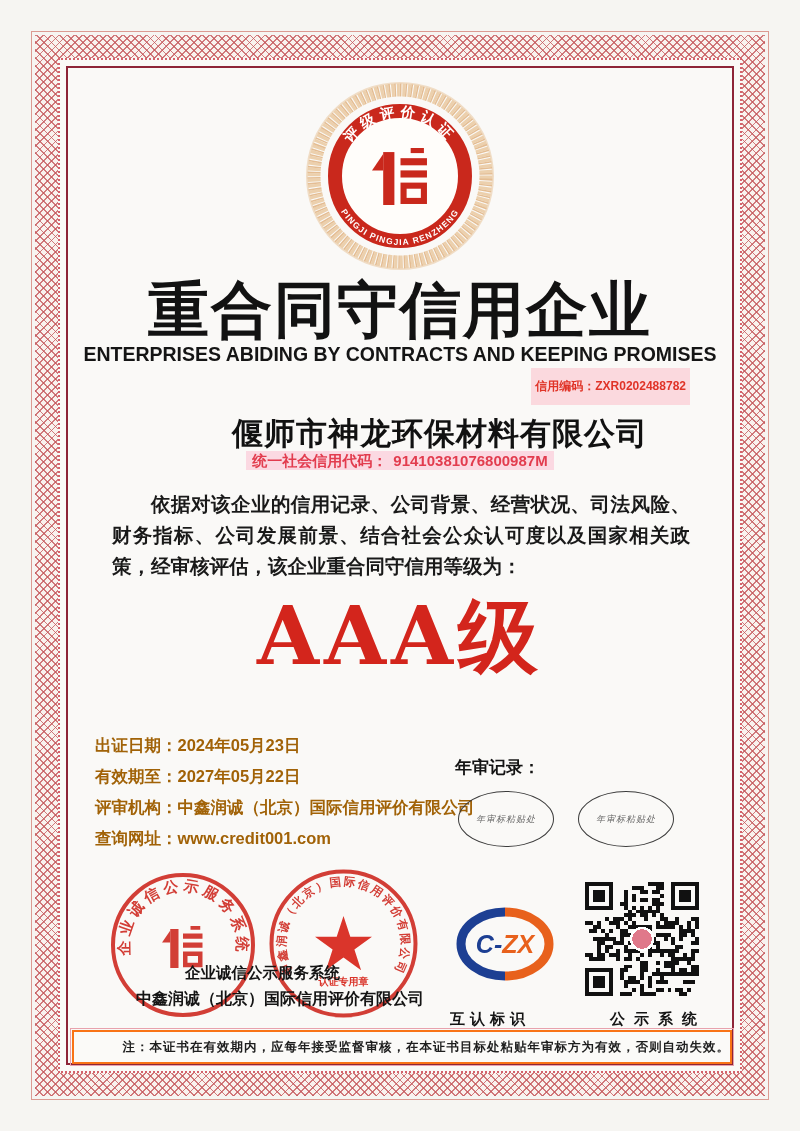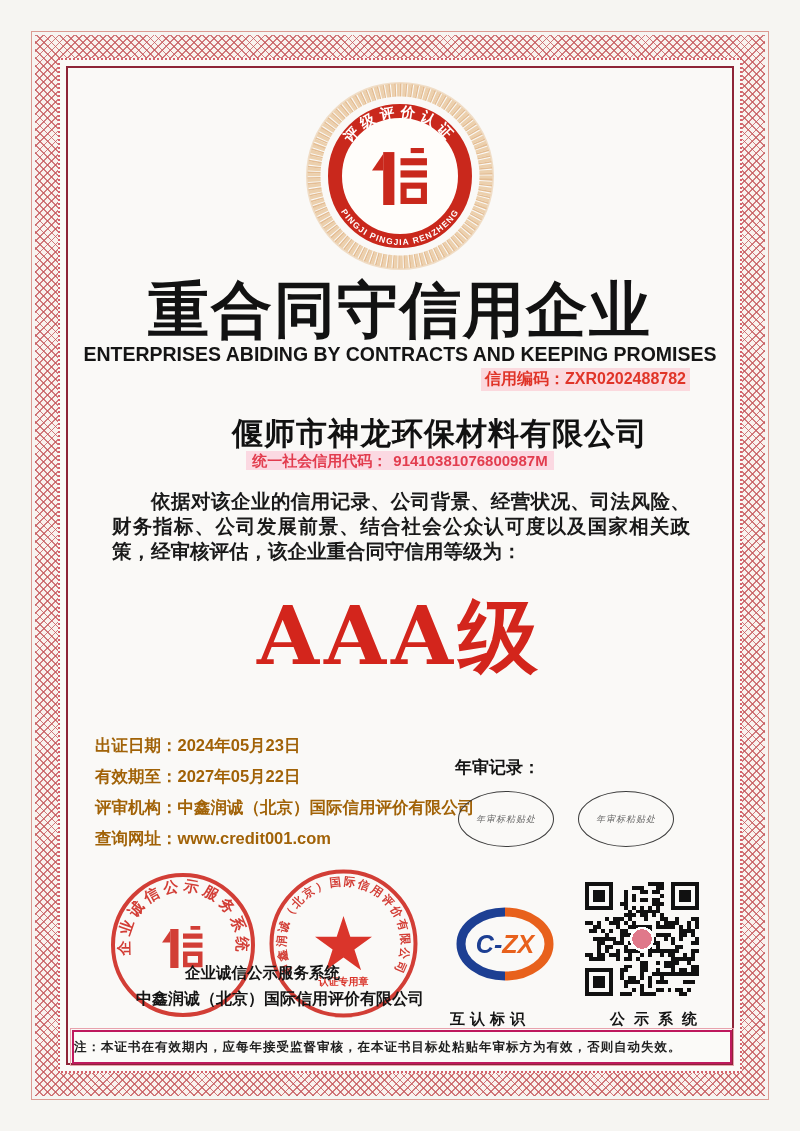--- a/index.html
+++ b/index.html
@@ -14,29 +14,29 @@
       #f9f2ee;}
   .b-mask{position:absolute;inset:58px;background:#faf9f7;border:2px dotted #d4626b;pointer-events:none;}
   .b-frame{position:absolute;inset:66px;border:2px solid #8e2438;pointer-events:none;}
   
   .top-seal{position:absolute;left:300px;top:76px;width:200px;height:200px;}
   
   .title{position:absolute;top:270px;left:0;width:100%;text-align:center;
          font-size:61px;font-weight:900;letter-spacing:2px;color:#121212;}
   .subtitle{position:absolute;top:343px;left:0;width:100%;text-align:center;
             font-size:19.5px;font-weight:700;color:#151515;}
-  .credit-line{position:absolute;top:368px;right:110px;font-size:16px;font-weight:700;
-               color:#e03428;background:#fbd9de;padding:1px 4px;}
+  .credit-line{position:absolute;top:368px;right:110px;font-size:12px;font-weight:700;
+               color:#e03428;background:#fbd9de;padding:10px 4px;}
   .company{position:absolute;top:413px;left:0;width:100%;text-align:center;
            font-size:31px;font-weight:900;letter-spacing:1px;color:#111;margin-left:40px;}
   .uscc{position:absolute;top:452px;left:0;width:100%;text-align:center;font-size:15px;
         font-weight:700;color:#e23c4e;}
   .uscc span{background:#fbd9e2;padding:1px 3px;margin-top:48px;}
   .paragraph{position:absolute;top:489px;left:112px;width:578px;font-size:19.5px;
-             font-weight:700;line-height:25px;text-align:justify;text-indent:2em;color:#191919;}
+             font-weight:700;line-height:31px;text-align:justify;text-indent:2em;color:#191919;}
   .grade{position:absolute;top:584px;left:0;width:100%;text-align:center;
          font-family:"DejaVu Serif","Liberation Serif",serif;font-size:80px;font-weight:700;
          letter-spacing:5px;color:#d3251c;}
   
   .details{position:absolute;left:95px;top:733px;font-size:16.5px;font-weight:700;color:#a16207;}
   .details .row{height:31px;line-height:25px;white-space:nowrap;}
   .annual-label{position:absolute;left:455px;top:756px;font-size:17px;font-weight:700;color:#131313;}
   .sticker{position:absolute;top:791px;width:94px;height:54px;border:1.5px solid #3b3b3b;
            border-radius:50%;display:flex;align-items:center;justify-content:center;font-style:italic;}
   .sticker.s1{left:458px;} .sticker.s2{left:578px;}
@@ -50,22 +50,22 @@
             font-size:16px;font-weight:900;color:#141414;z-index:5;white-space:nowrap;}
   
   .czx{position:absolute;left:455px;top:905px;width:100px;height:78px;}
   .mutual-label{position:absolute;left:450px;top:1010px;width:112px;text-align:left;
                 font-size:15px;font-weight:900;letter-spacing:5px;color:#141414;}
   .qr{position:absolute;left:585px;top:882px;width:114px;height:114px;}
   .qr-label{position:absolute;left:580px;top:1010px;width:126px;text-align:right;
             font-size:15px;font-weight:900;letter-spacing:9px;color:#141414;}
   
   .footer-note{position:absolute;left:72px;top:1030px;width:656px;height:30px;
-               border:2px solid #be185d;outline:1px solid #e8a2ad;outline-offset:1.5px;
-               display:flex;align-items:center;justify-content:flex-start;background:#fbfaf8;}
+               border:2px solid #f97316;outline:1px solid #e8a2ad;outline-offset:1.5px;
+               display:flex;align-items:center;justify-content:flex-end;background:#fbfaf8;}
   .footer-note span{font-size:12.5px;font-weight:700;letter-spacing:1px;color:#1e1e1e;white-space:nowrap;}
 </style>
 </head>
 <body>
 
 <div class="page">
 
   <div class="b-outerline"></div>
   <div class="b-band"></div>
   <div class="b-mask"></div>

